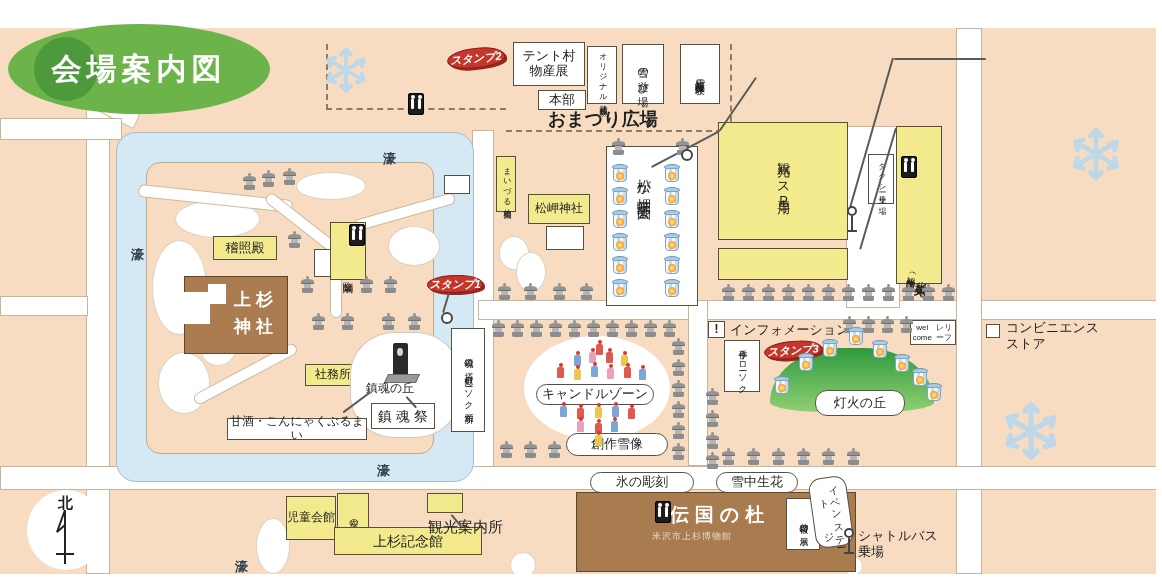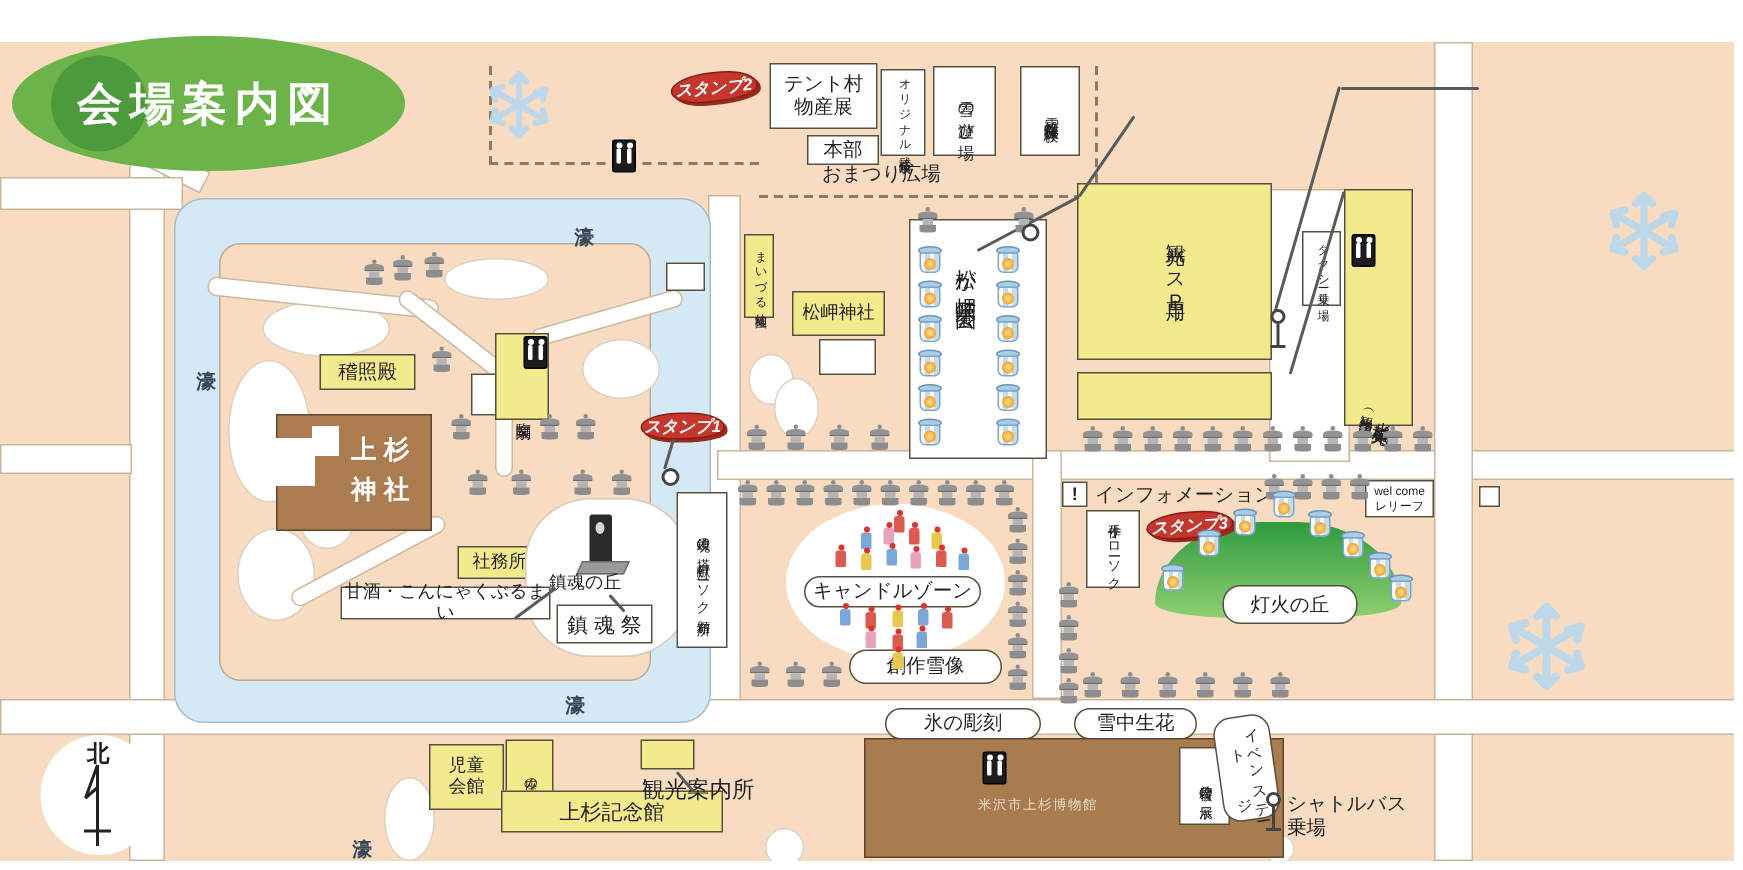--- a/index.html
+++ b/index.html
@@ -109,39 +109,43 @@
   <div class="wbox" style="left:538px;top:90px;width:48px;height:20px;font-size:13px;">本部</div>
   <div class="wbox vt" style="left:587px;top:46px;width:30px;height:58px;font-size:8px;">
     <span>オリジナル</span>
     <span>武禘式放映</span>
   </div>
   <div class="wbox vt" style="left:622px;top:44px;width:42px;height:60px;font-size:11px;">雪の遊び場</div>
   <div class="wbox vt" style="left:680px;top:44px;width:40px;height:60px;font-size:10px;">
     <span>雪灯篭</span>
     <span>製作体験</span>
   </div>
-  <div class="lbl" style="left:548px;top:108px;font-size:13px;font-weight:normal;">おまつり広場</div>
+  <div class="lbl" style="left:548px;top:108px;font-size:18px;font-weight:bold;">おまつり広場</div>
 
 
   <div class="ybox" style="left:718px;top:122px;width:130px;height:118px;">
     <span class="vt vtu" style="font-size:13px;letter-spacing:2px;">観光バス専用P</span>
   </div>
   <div class="ybox" style="left:718px;top:248px;width:130px;height:32px;"></div>
   <div class="wbox vt" style="left:868px;top:154px;width:26px;height:50px;font-size:8px;">
     <span>タクシー</span>
     <span>乗り場</span>
   </div>
   <div class="ybox" style="left:896px;top:126px;width:46px;height:158px;align-items:flex-end;justify-content:center;padding-bottom:6px;">
     <span class="vt" style="font-size:12px;transform:rotate(12deg);">
       <span>上杉城史苑</span>
       <span class="small">（観光物産館）</span>
     </span>
   </div>
 
   <div class="wbox" style="left:986px;top:324px;width:14px;height:14px;"></div>
+  <div class="lbl" style="left:1006px;top:320px;font-size:13px;">
+    <div>コンビニエンス</div>
+    <div>ストア</div>
+  </div>
 
   <div class="ybox vt" style="left:496px;top:156px;width:20px;height:56px;font-size:8px;">まいづる幼稚園</div>
   <div class="ybox" style="left:528px;top:194px;width:62px;height:30px;font-size:12px;">松岬神社</div>
   <div class="wbox" style="left:546px;top:226px;width:38px;height:24px;"></div>
   <div class="wbox" style="left:606px;top:146px;width:92px;height:160px;"></div>
   <div class="abs vt" style="left:636px;top:168px;font-size:14px;letter-spacing:2px;">松が岬第二公園</div>
 
   <div class="ybox" style="left:213px;top:236px;width:64px;height:24px;font-size:13px;">稽照殿</div>
   <div class="wbox" style="left:314px;top:249px;width:26px;height:28px;"></div>
   <div class="ybox" style="left:330px;top:222px;width:36px;height:58px;align-items:flex-end;padding-bottom:2px;">
@@ -156,21 +160,21 @@
   </div>
   <div class="ybox" style="left:305px;top:364px;width:56px;height:22px;font-size:12px;">社務所</div>
 
   <div class="abs" style="left:350px;top:332px;width:110px;height:106px;background:#fff;border:1px solid #d5cabb;border-radius:40%;"></div>
   <div class="monument">
       <i class="tower"></i>
       <i class="base"></i>
     </div>
   <div class="lbl" style="left:366px;top:381px;font-size:12px;">鎮魂の丘</div>
   <div class="wbox" style="left:371px;top:403px;width:64px;height:26px;font-size:14px;">鎮 魂 祭</div>
-  <div class="wbox" style="left:227px;top:391px;width:140px;height:22px;font-size:12px;">甘酒・こんにゃくぶるまい</div>
+  <div class="wbox" style="left:227px;top:418px;width:140px;height:22px;font-size:12px;">甘酒・こんにゃくぶるまい</div>
   <div class="wbox vt" style="left:451px;top:328px;width:34px;height:104px;font-size:9px;">
     <span>鎮魂の塔 献灯</span>
     <span>ローソク頒布所</span>
   </div>
 
   <div class="moatlbl" style="left:128px;top:236px;">濠</div>
   <div class="moatlbl" style="left:380px;top:140px;">濠</div>
   <div class="moatlbl" style="left:374px;top:452px;">濠</div>
   <div class="moatlbl" style="left:232px;top:548px;">濠</div>
 
@@ -179,39 +183,40 @@
   <div class="wbox pill" style="left:566px;top:433px;width:102px;height:23px;font-size:13px;">創作雪像</div>
 
   <div class="wbox" style="left:708px;top:321px;width:17px;height:17px;font-size:12px;font-weight:bold;">!</div>
   <div class="lbl" style="left:730px;top:322px;font-size:13px;">インフォメーション</div>
   <div class="wbox vt" style="left:724px;top:340px;width:36px;height:52px;font-size:9px;">
     <span>手作り</span>
     <span>ローソク</span>
   </div>
   <div class="hill"></div>
   <div class="wbox pill" style="left:815px;top:390px;width:90px;height:26px;font-size:13px;">灯火の丘</div>
-  <div class="wbox" style="left:910px;top:320px;width:46px;height:25px;font-size:8px;flex-direction:column;">
+  <div class="wbox" style="left:910px;top:320px;width:46px;height:25px;font-size:8px;flex-direction:row;">
     <span>wel come</span>
     <span>レリーフ</span>
   </div>
 
-  <div class="ybox" style="left:286px;top:496px;width:50px;height:44px;font-size:12px;flex-direction:column;">
+  <div class="ybox" style="left:286px;top:496px;width:50px;height:44px;font-size:12px;flex-direction:row;">
     <span>児童</span>
     <span>会館</span>
   </div>
   <div class="ybox vt" style="left:337px;top:493px;width:32px;height:56px;font-size:9px;">
     <span>座の文化</span>
     <span>伝承館</span>
   </div>
   <div class="ybox" style="left:334px;top:527px;width:148px;height:28px;font-size:14px;">上杉記念館</div>
   <div class="ybox" style="left:427px;top:493px;width:36px;height:20px;"></div>
   <div class="lbl" style="left:428px;top:518px;font-size:15px;">観光案内所</div>
   <div class="wbox pill" style="left:590px;top:472px;width:104px;height:21px;font-size:13px;">氷の彫刻</div>
   <div class="wbox pill" style="left:716px;top:472px;width:82px;height:21px;font-size:13px;">雪中生花</div>
   <div class="brown" style="left:576px;top:492px;width:280px;height:80px;background:#a97c50;"></div>
+  <div class="abs" style="left:640px;top:502px;width:160px;height:26px;color:#fff;font-size:19px;font-weight:bold;letter-spacing:6px;text-align:center;">伝国の杜</div>
   <div class="abs" style="left:652px;top:530px;width:120px;font-size:9px;color:#e5d9c5;letter-spacing:1px;">米沢市上杉博物館</div>
   <div class="wbox vt" style="left:786px;top:498px;width:34px;height:52px;font-size:9px;">
     <span>啓翁桜</span>
     <span>の展示</span>
   </div>
   <div class="wbox vt pill" style="left:812px;top:477px;width:38px;height:70px;font-size:10px;transform:rotate(-8deg);">
     <span>イベント</span>
     <span>ステージ</span>
   </div>
   <div class="lbl" style="left:858px;top:528px;font-size:13px;">

